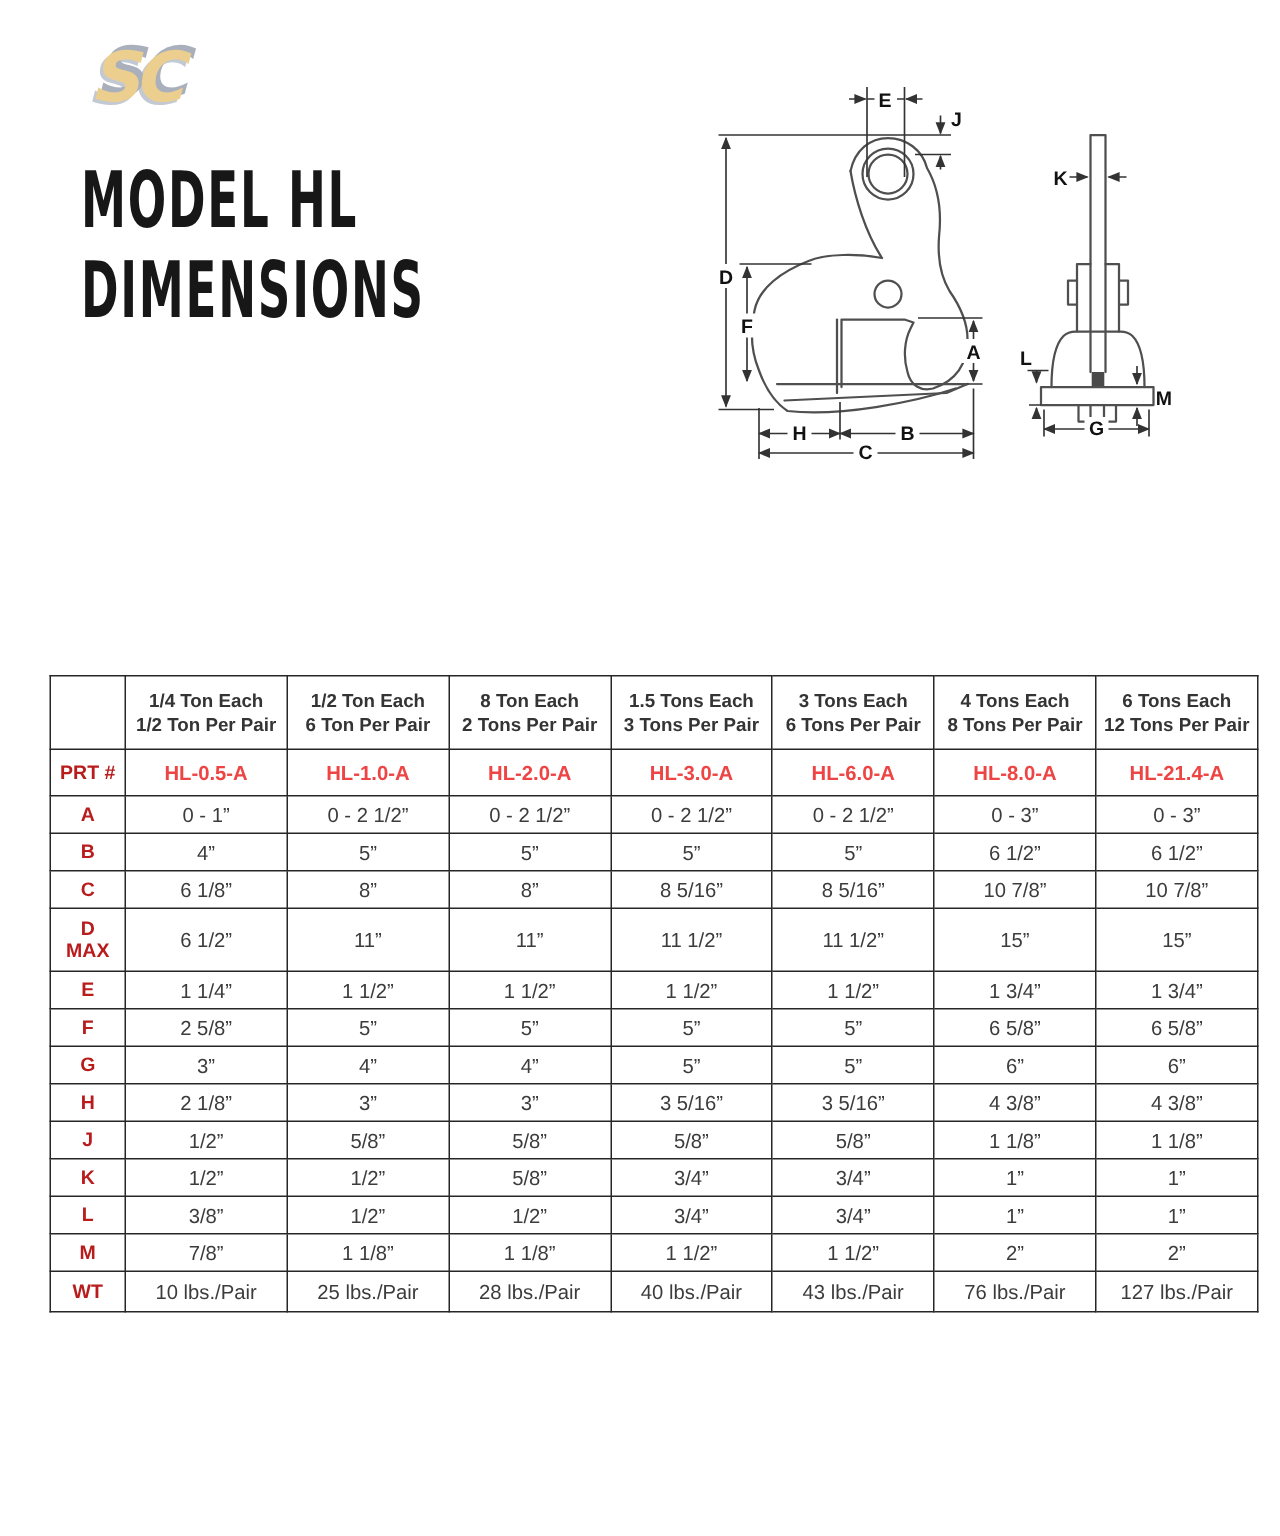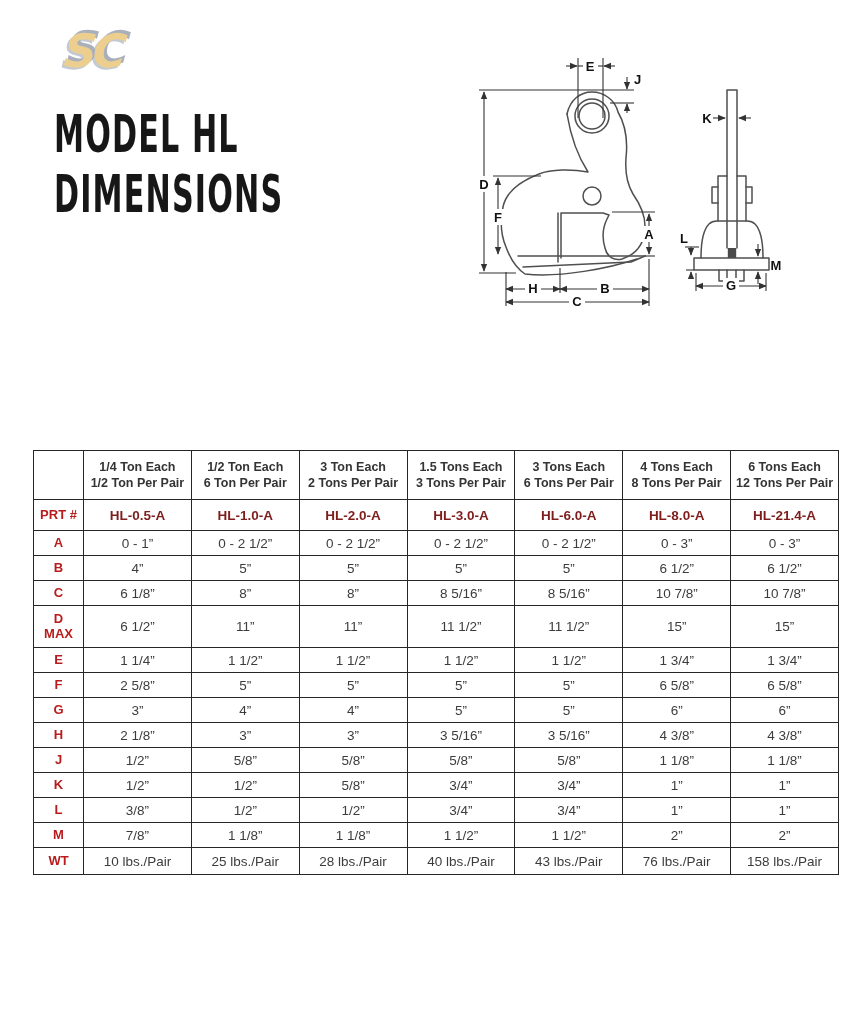--- a/index.html
+++ b/index.html
@@ -30,21 +30,21 @@
 
   
   .table-wrap{position:absolute;left:33px;top:450px;width:806px;}
   table{width:100%;border-collapse:collapse;table-layout:fixed;}
   th,td{border:1px solid #262626;text-align:center;vertical-align:middle;padding:2px 2px;}
   thead th{height:44px;font-size:12.5px;line-height:1.3;color:#343434;font-weight:bold;}
   th.row-label{font-size:13px;font-weight:bold;color:#b91c1c;white-space:pre-line;line-height:1.15;}
   td{font-size:13.5px;font-weight:normal;color:#3c3c3c;}
   tbody tr{height:25px;}
   tbody tr:nth-child(1){height:31px;}
-  tbody tr:nth-child(1) td{font-weight:bold;color:#7f1d1d;}
+  tbody tr:nth-child(1) td{font-weight:bold;color:#ef4444;}
   tbody tr:nth-child(5){height:42px;}
   tbody tr:nth-child(14){height:27px;}
 </style>
 </head>
 <body>
 
 <div class="page">
 
   <div class="logo">SC</div>
 
@@ -183,21 +183,21 @@
             <th class="row-label"></th>
             <th>
               <div>1/4 Ton Each</div>
               <div>1/2 Ton Per Pair</div>
             </th>
             <th>
               <div>1/2 Ton Each</div>
               <div>6 Ton Per Pair</div>
             </th>
             <th>
-              <div>3 Ton Each</div>
+              <div>8 Ton Each</div>
               <div>2 Tons Per Pair</div>
             </th>
             <th>
               <div>1.5 Tons Each</div>
               <div>3 Tons Per Pair</div>
             </th>
             <th>
               <div>3 Tons Each</div>
               <div>6 Tons Per Pair</div>
             </th>
@@ -344,19 +344,19 @@
             <td>2”</td>
           </tr>
           <tr>
             <th class="row-label">WT</th>
             <td>10 lbs./Pair</td>
             <td>25 lbs./Pair</td>
             <td>28 lbs./Pair</td>
             <td>40 lbs./Pair</td>
             <td>43 lbs./Pair</td>
             <td>76 lbs./Pair</td>
-            <td>158 lbs./Pair</td>
+            <td>127 lbs./Pair</td>
           </tr>
         </tbody>
     </table>
   </div>
 
 </div>
 
 </body></html>

